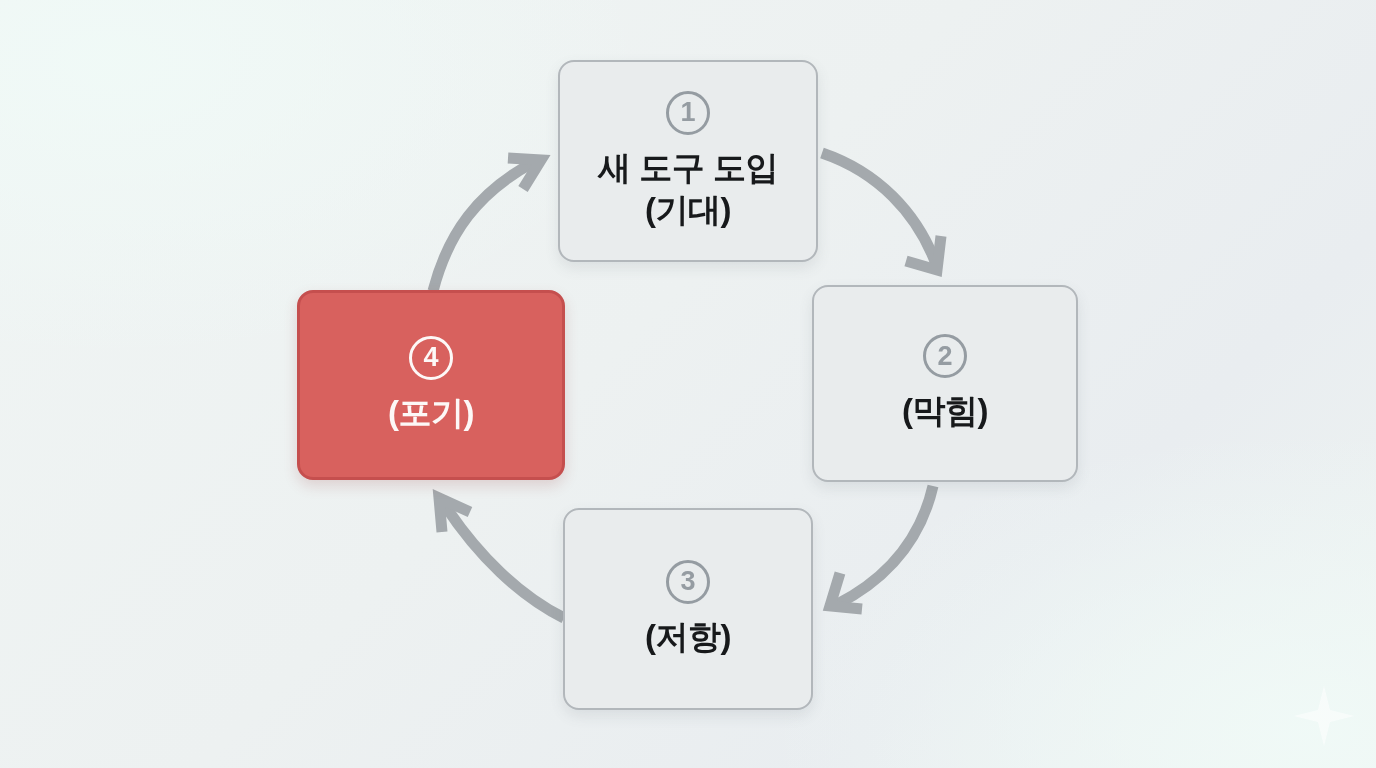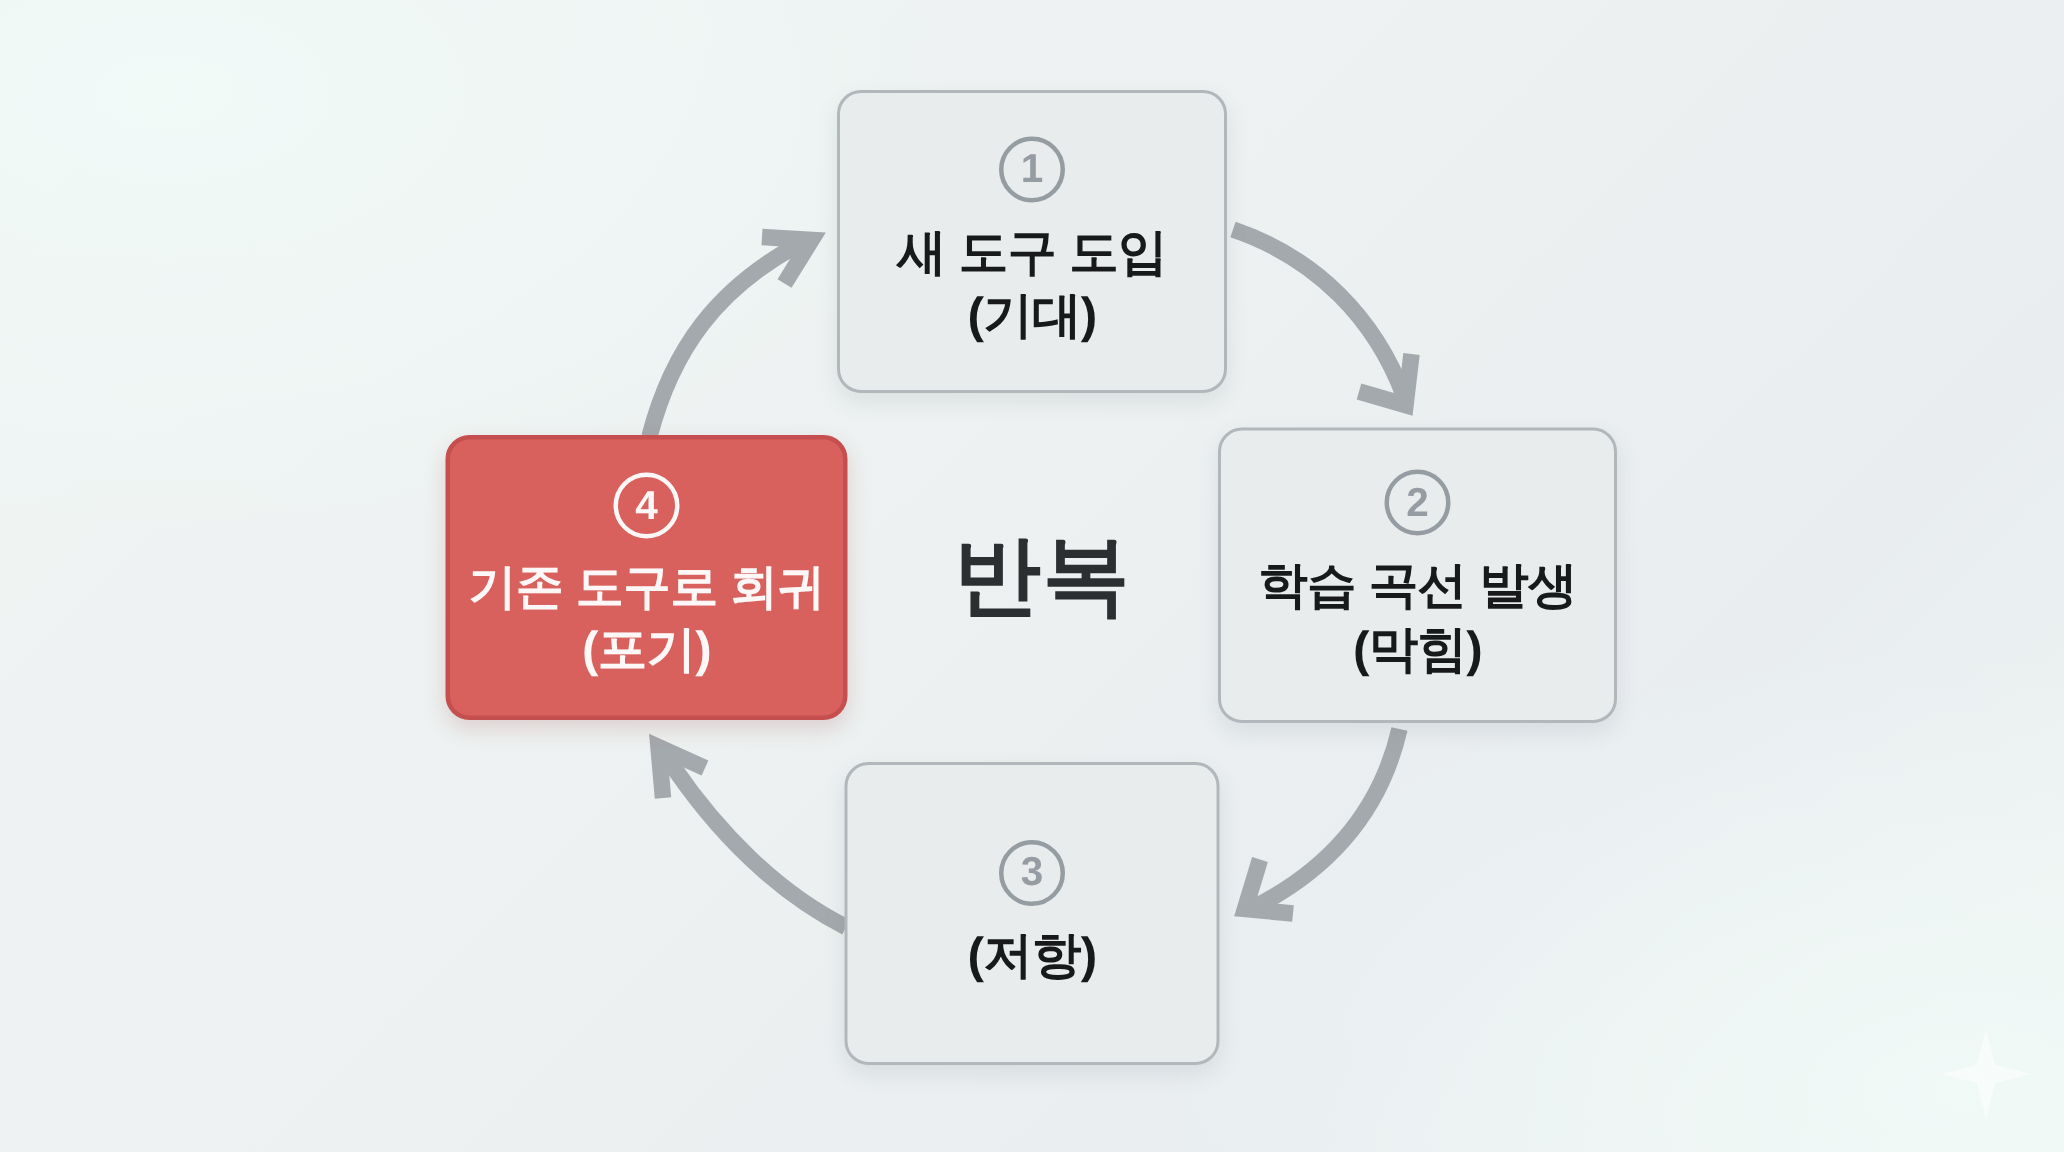--- a/index.html
+++ b/index.html
@@ -115,34 +115,31 @@
   </svg>
 
   <div class="box box-step1">
     <span class="num">1</span>
     <div class="title">새 도구 도입</div>
     <div class="subtitle">(기대)</div>
   </div>
 
   <div class="box box-step2">
     <span class="num">2</span>
-    <div class="title">학습 곡선 발생</div>
     <div class="subtitle">(막힘)</div>
   </div>
 
   <div class="box box-step3">
     <span class="num">3</span>
     <div class="subtitle">(저항)</div>
   </div>
 
   <div class="box box-step4 highlight">
     <span class="num">4</span>
-    <div class="title">기존 도구로 회귀</div>
     <div class="subtitle">(포기)</div>
   </div>
 
-  <div class="center-label">반복</div>
 
   <svg class="watermark" width="72" height="72" viewBox="0 0 72 72" xmlns="http://www.w3.org/2000/svg">
     <path d="M36 6 L42 30 L66 36 L42 42 L36 66 L30 42 L6 36 L30 30 Z" fill="var(--watermark)"></path>
   </svg>
 
 </div>
 
 </body></html>

